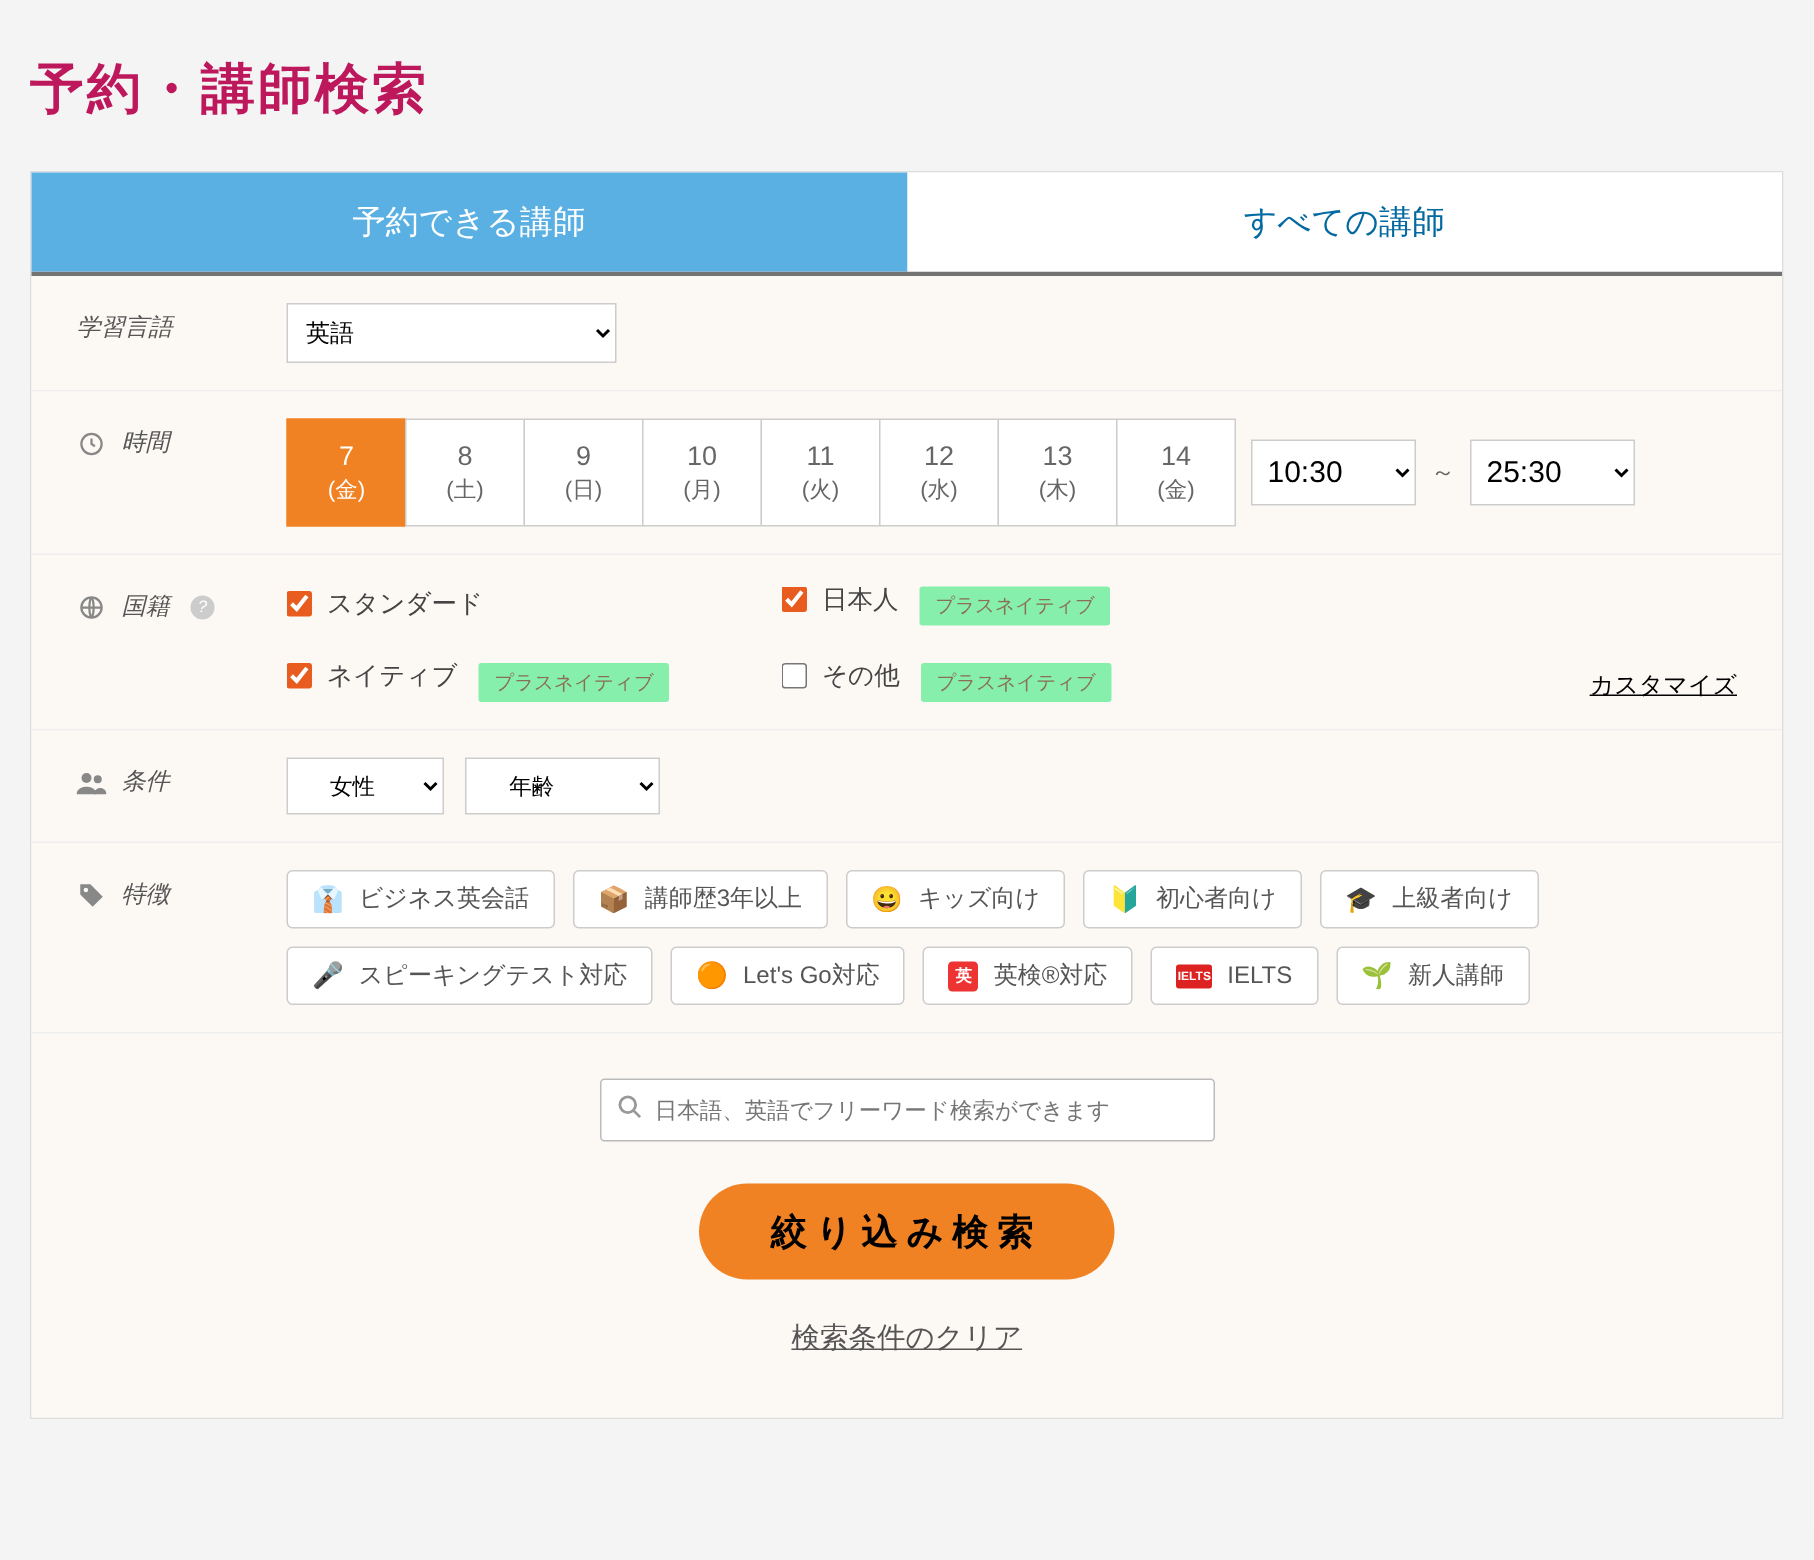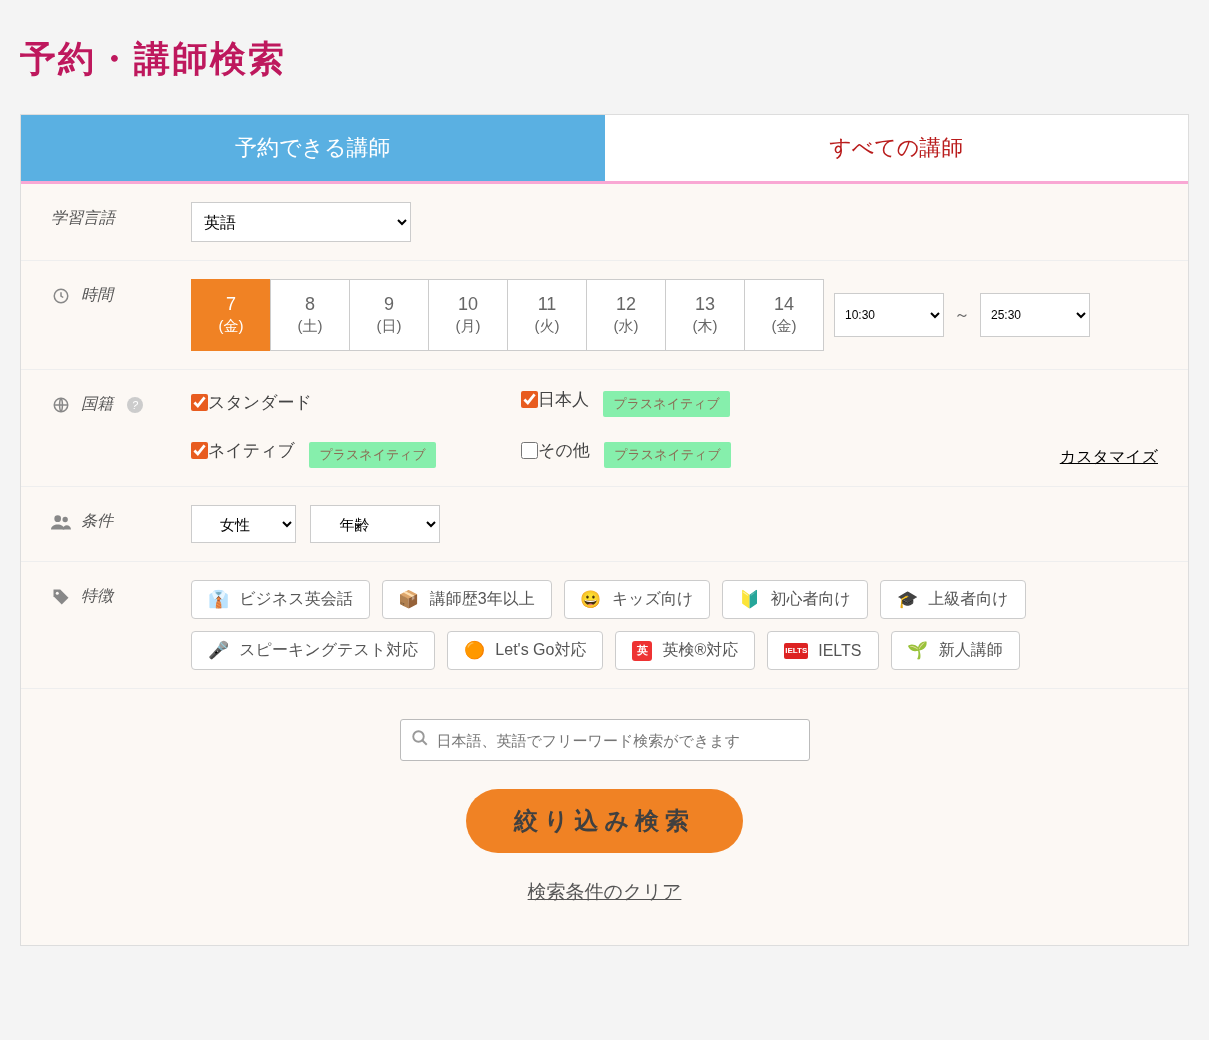--- a/index.html
+++ b/index.html
@@ -15,30 +15,30 @@
     color: #be185d;
     margin: 15px 0 30px 0;
     letter-spacing: 2px;
   }
   .panel {
     background: #fff;
     border: 1px solid #ddd;
   }
   .tabs {
     display: flex;
-    border-bottom: 3px solid #f9a8d4;
+    border-bottom: 3px solid #737373;
   }
   .tab {
     flex: 1;
     text-align: center;
     padding: 18px 0;
     font-size: 22px;
     cursor: pointer;
     background: #fff;
-    color: #b91c1c;
+    color: #0369a1;
   }
   .tab.active {
     background: #5ab0e2;
     color: #fff;
   }
   .section {
     padding: 18px 30px;
     background: #fcf8f4;
     display: flex;
     align-items: flex-start;
@@ -79,32 +79,32 @@
     font-size: 18px;
     background: #fff;
     cursor: pointer;
     user-select:none;
     color:#666;
   }
   .date-cell:first-child { margin-left:0; }
   .date-cell .dow { font-size: 15px; margin-top:2px; }
   .date-cell.active { background:#f08224; color:#fff; border-color:#f08224; }
   select.time {
-    width: 110px; height: 44px; font-size:12px; border:1px solid #ccc; background:#fff; padding:4px 6px;
+    width: 110px; height: 44px; font-size:20px; border:1px solid #ccc; background:#fff; padding:4px 6px;
   }
   .tilde { font-size:16px; color:#666; }
   .nat-grid {
     display:grid;
     grid-template-columns: 330px 1fr;
     row-gap: 22px;
     align-items:center;
     position:relative;
   }
   .chk {
-    display:inline-flex; align-items:center; font-size:17px; color:#444;
+    display:inline-flex; align-items:center; gap:10px; font-size:17px; color:#444;
   }
   .chk input { width:17px; height:17px; accent-color:#e85c1f; }
   .badge {
     display:inline-block;
     background:#86efac;
     color:#8a6e55;
     font-size:13px;
     padding:4px 10px;
     margin-left:10px;
     border-radius:2px;
@@ -137,21 +137,21 @@
     border:1px solid #bbb; border-radius:3px; background:#fff;
     width:410px; height:42px; padding:0 10px; gap:8px;
   }
   .search-wrap input {
     border:none; outline:none; flex:1; font-size:15px; color:#14532d; background:transparent;
   }
   .big-btn {
     display:inline-block;
     margin-top:28px;
     background:#f08224;
-    color:#404040;
+    color:#000000;
     font-size:24px;
     font-weight:bold;
     letter-spacing:6px;
     padding:16px 48px;
     border:none;
     border-radius:40px;
     cursor:pointer;
   }
   .clear-link {
     margin-top:26px;

